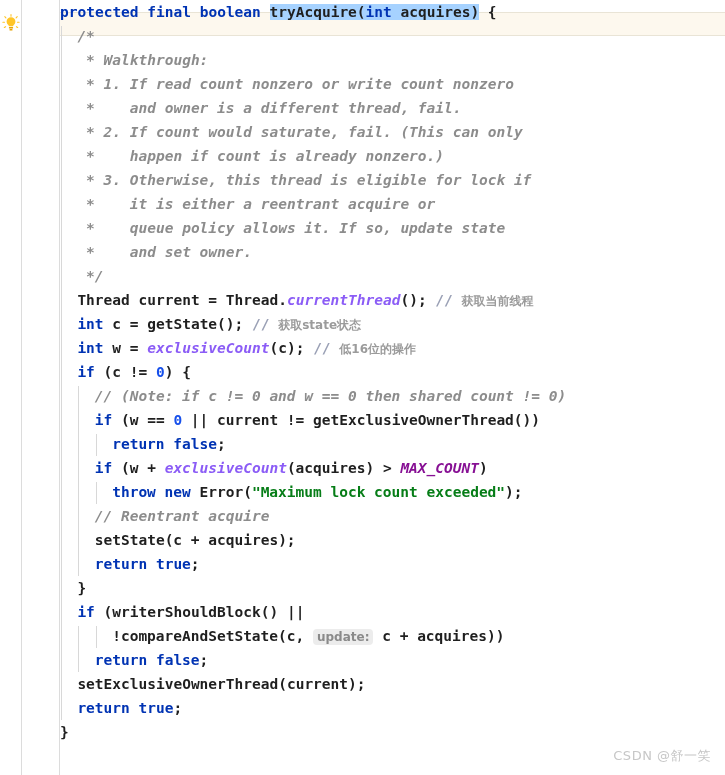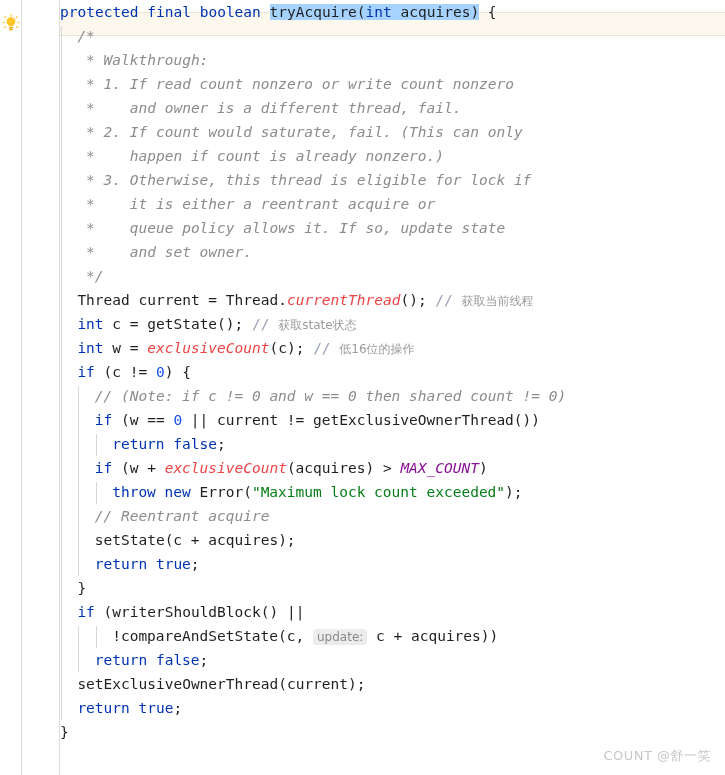--- a/index.html
+++ b/index.html
@@ -64,20 +64,21 @@
     position: absolute;
     left: 60px;
     top: 0;
     width: 665px;
     height: 642px;
     font-family: "DejaVu Sans Mono", monospace;
     font-size: 14.5px;
     line-height: 24px;
     white-space: pre;
     color: #1f1f1f;
+    font-weight: bold;
   }
   .line {
     position: relative;
     height: 24px;
     padding-left: 0;
   }
   .line > .txt {
     display: inline-block;
     padding-left: 0;
   }
@@ -86,21 +87,21 @@
   .iguide {
     position: absolute;
     width: 1px;
     background: #d8d8d8;
   }
 
   
   .kw   { color: #0033b3; }            
   .num  { color: #1750eb; }
   .id   { color: #1f1f1f; }
-  .smth { color: #ef4444; font-style: italic; margin-top: 18px; }
+  .smth { color: #8b5cf6; font-style: italic; margin-top: 18px; }
   .sfld { color: #871094; font-style: italic; text-align: center; }
   .str  { color: #067d17; }
   .cmt  { color: #8c8c8c; font-style: italic; }
   .cmtslash { color: #9aa0b5; }
   .cmtcn { color: #9b9b9b; font-style: normal;
            font-family: "DejaVu Sans", sans-serif; font-size: 12px; }
   .punct { color: #1f1f1f; }
   .sel  { background: #a6d2ff; }
 
   .hint {
@@ -140,15 +141,15 @@
     <svg viewBox="0 0 18 20" width="18" height="20" aria-hidden="true">
       <path d="M9 3.2c-2.5 0-4.4 1.9-4.4 4.2 0 1.5.8 2.5 1.5 3.3.5.6.8 1 .8 1.6h4.2c0-.6.3-1 .8-1.6.7-.8 1.5-1.8 1.5-3.3C13.4 5.1 11.5 3.2 9 3.2z" fill="#ffc528"></path>
       <rect x="6.9" y="13.1" width="4.2" height="1.5" rx="0.4" fill="#e8a400"></rect>
       <rect x="7.5" y="15.1" width="3" height="1.3" rx="0.5" fill="#e8a400"></rect>
       <path d="M9 0.6v1.7M2.8 2.6l1.1 1.2M15.2 2.6l-1.1 1.2M0.9 8.3h1.6M15.5 8.3h1.6M2.3 13.5l1.3-.8M15.7 13.5l-1.3-.8" stroke="#ffc528" stroke-width="1.1" stroke-linecap="round" fill="none"></path>
     </svg>
   </div>
 
   <div class="code"><div class="line"><span class="txt" style="padding-left: 0px;"><span class="kw">protected</span><span class="punct"> </span><span class="kw">final</span><span class="punct"> </span><span class="kw">boolean</span><span class="punct"> </span><span class="id sel">tryAcquire</span><span class="punct sel">(</span><span class="kw sel">int</span><span class="punct sel"> </span><span class="id sel">acquires</span><span class="punct sel">)</span><span class="punct"> {</span></span></div><div class="line"><span class="txt" style="padding-left: 17.4px;"><span class="cmt">/*</span></span></div><div class="line"><span class="txt" style="padding-left: 17.4px;"><span class="cmt"> * Walkthrough:</span></span></div><div class="line"><span class="txt" style="padding-left: 17.4px;"><span class="cmt"> * 1. If read count nonzero or write count nonzero</span></span></div><div class="line"><span class="txt" style="padding-left: 17.4px;"><span class="cmt"> *    and owner is a different thread, fail.</span></span></div><div class="line"><span class="txt" style="padding-left: 17.4px;"><span class="cmt"> * 2. If count would saturate, fail. (This can only</span></span></div><div class="line"><span class="txt" style="padding-left: 17.4px;"><span class="cmt"> *    happen if count is already nonzero.)</span></span></div><div class="line"><span class="txt" style="padding-left: 17.4px;"><span class="cmt"> * 3. Otherwise, this thread is eligible for lock if</span></span></div><div class="line"><span class="txt" style="padding-left: 17.4px;"><span class="cmt"> *    it is either a reentrant acquire or</span></span></div><div class="line"><span class="txt" style="padding-left: 17.4px;"><span class="cmt"> *    queue policy allows it. If so, update state</span></span></div><div class="line"><span class="txt" style="padding-left: 17.4px;"><span class="cmt"> *    and set owner.</span></span></div><div class="line"><span class="txt" style="padding-left: 17.4px;"><span class="cmt"> */</span></span></div><div class="line"><span class="txt" style="padding-left: 17.4px;"><span class="id">Thread</span><span class="punct"> current = </span><span class="id">Thread</span><span class="punct">.</span><span class="smth">currentThread</span><span class="punct">(); </span><span class="cmtslash">// </span><span class="cmtcn">获取当前线程</span></span></div><div class="line"><span class="txt" style="padding-left: 17.4px;"><span class="kw">int</span><span class="punct"> c = </span><span class="id">getState</span><span class="punct">(); </span><span class="cmtslash">// </span><span class="cmtcn">获取state状态</span></span></div><div class="line"><span class="txt" style="padding-left: 17.4px;"><span class="kw">int</span><span class="punct"> w = </span><span class="smth">exclusiveCount</span><span class="punct">(c); </span><span class="cmtslash">// </span><span class="cmtcn">低16位的操作</span></span></div><div class="line"><span class="txt" style="padding-left: 17.4px;"><span class="kw">if</span><span class="punct"> (c != </span><span class="num">0</span><span class="punct">) {</span></span></div><div class="line"><span class="txt" style="padding-left: 34.8px;"><span class="cmt">// (Note: if c != 0 and w == 0 then shared count != 0)</span></span></div><div class="line"><span class="txt" style="padding-left: 34.8px;"><span class="kw">if</span><span class="punct"> (w == </span><span class="num">0</span><span class="punct"> || current != </span><span class="id">getExclusiveOwnerThread</span><span class="punct">())</span></span></div><div class="line"><span class="txt" style="padding-left: 52.2px;"><span class="kw">return</span><span class="punct"> </span><span class="kw">false</span><span class="punct">;</span></span></div><div class="line"><span class="txt" style="padding-left: 34.8px;"><span class="kw">if</span><span class="punct"> (w + </span><span class="smth">exclusiveCount</span><span class="punct">(acquires) &gt; </span><span class="sfld">MAX_COUNT</span><span class="punct">)</span></span></div><div class="line"><span class="txt" style="padding-left: 52.2px;"><span class="kw">throw</span><span class="punct"> </span><span class="kw">new</span><span class="punct"> </span><span class="id">Error</span><span class="punct">(</span><span class="str">"Maximum lock count exceeded"</span><span class="punct">);</span></span></div><div class="line"><span class="txt" style="padding-left: 34.8px;"><span class="cmt">// Reentrant acquire</span></span></div><div class="line"><span class="txt" style="padding-left: 34.8px;"><span class="id">setState</span><span class="punct">(c + acquires);</span></span></div><div class="line"><span class="txt" style="padding-left: 34.8px;"><span class="kw">return</span><span class="punct"> </span><span class="kw">true</span><span class="punct">;</span></span></div><div class="line"><span class="txt" style="padding-left: 17.4px;"><span class="punct">}</span></span></div><div class="line"><span class="txt" style="padding-left: 17.4px;"><span class="kw">if</span><span class="punct"> (</span><span class="id">writerShouldBlock</span><span class="punct">() ||</span></span></div><div class="line"><span class="txt" style="padding-left: 52.2px;"><span class="punct">!</span><span class="id">compareAndSetState</span><span class="punct">(c, </span><span class="hint">update:</span><span class="punct"> c + acquires))</span></span></div><div class="line"><span class="txt" style="padding-left: 34.8px;"><span class="kw">return</span><span class="punct"> </span><span class="kw">false</span><span class="punct">;</span></span></div><div class="line"><span class="txt" style="padding-left: 17.4px;"><span class="id">setExclusiveOwnerThread</span><span class="punct">(current);</span></span></div><div class="line"><span class="txt" style="padding-left: 17.4px;"><span class="kw">return</span><span class="punct"> </span><span class="kw">true</span><span class="punct">;</span></span></div><div class="line"><span class="txt" style="padding-left: 0px;"><span class="punct">}</span></span></div><div class="iguide" style="left: 1px; top: 26px; height: 694px;"></div><div class="iguide" style="left: 18.4px; top: 386px; height: 190px;"></div><div class="iguide" style="left: 18.4px; top: 626px; height: 46px;"></div><div class="iguide" style="left: 35.8px; top: 434px; height: 22px;"></div><div class="iguide" style="left: 35.8px; top: 482px; height: 22px;"></div><div class="iguide" style="left: 35.8px; top: 626px; height: 22px;"></div></div>
 
-  <div class="watermark">COUNT @舒一笑</div>
+  <div class="watermark">CSDN @舒一笑</div>
 
 </div>
 
 </body></html>

